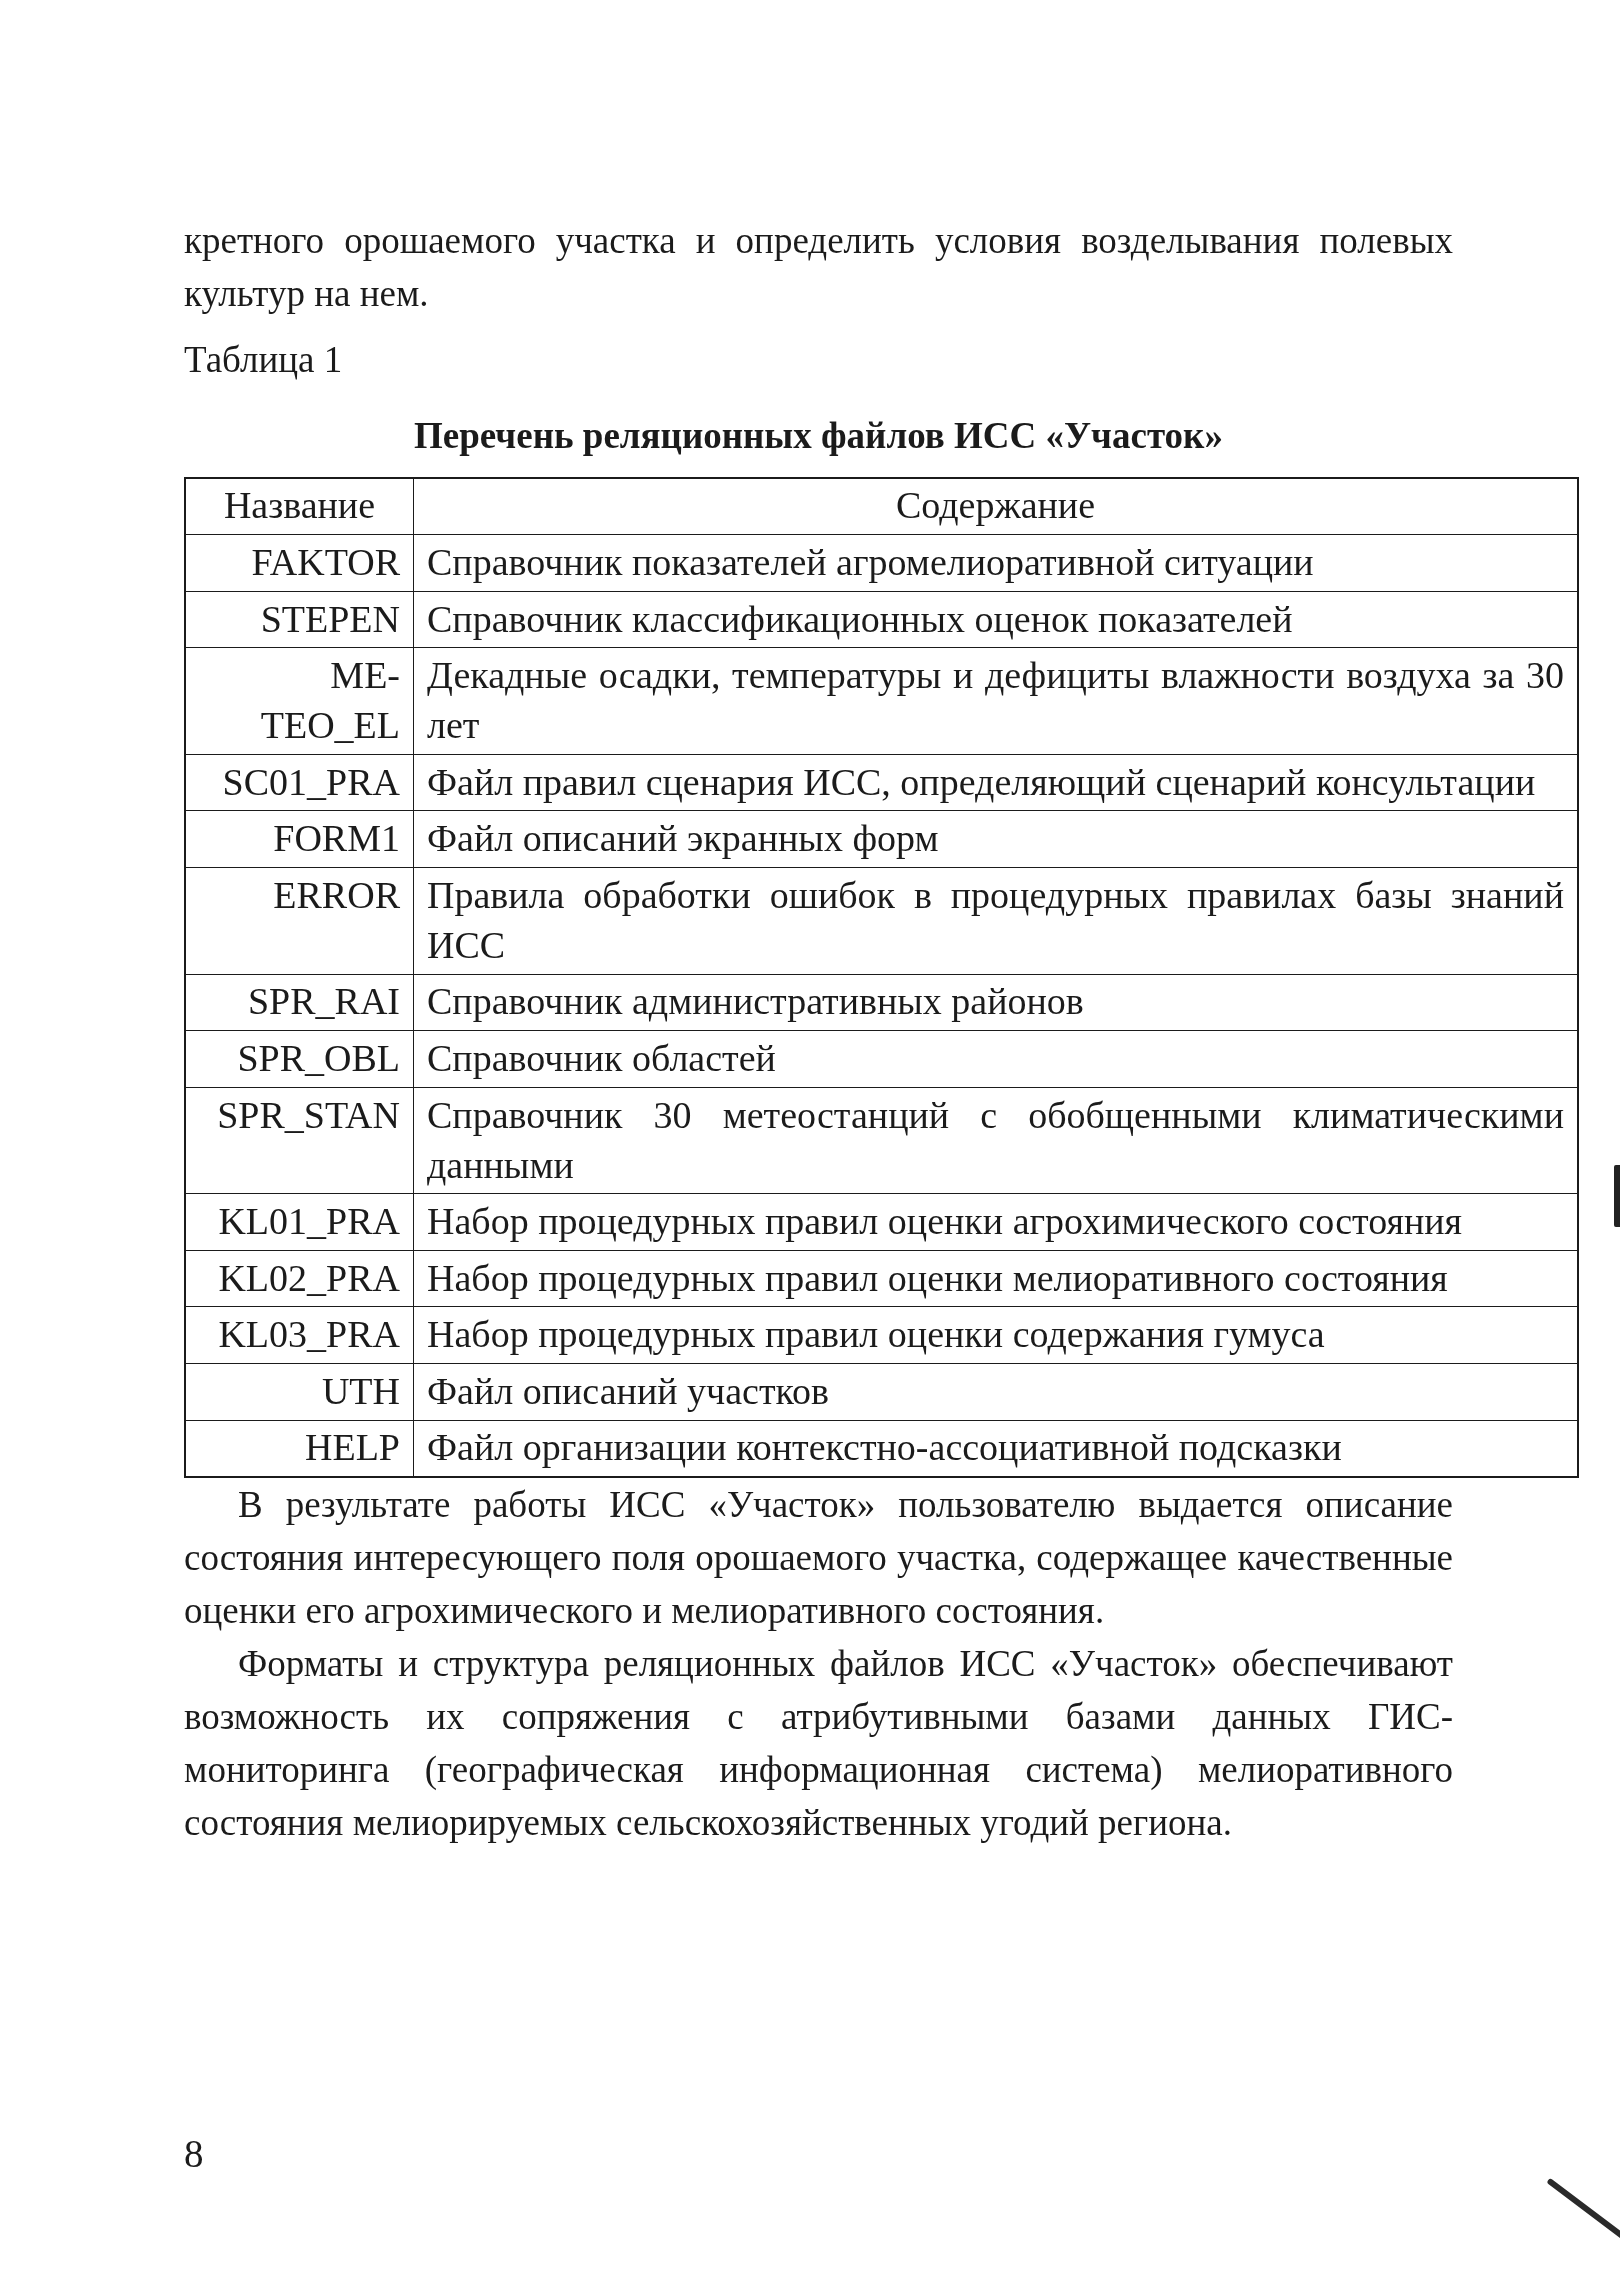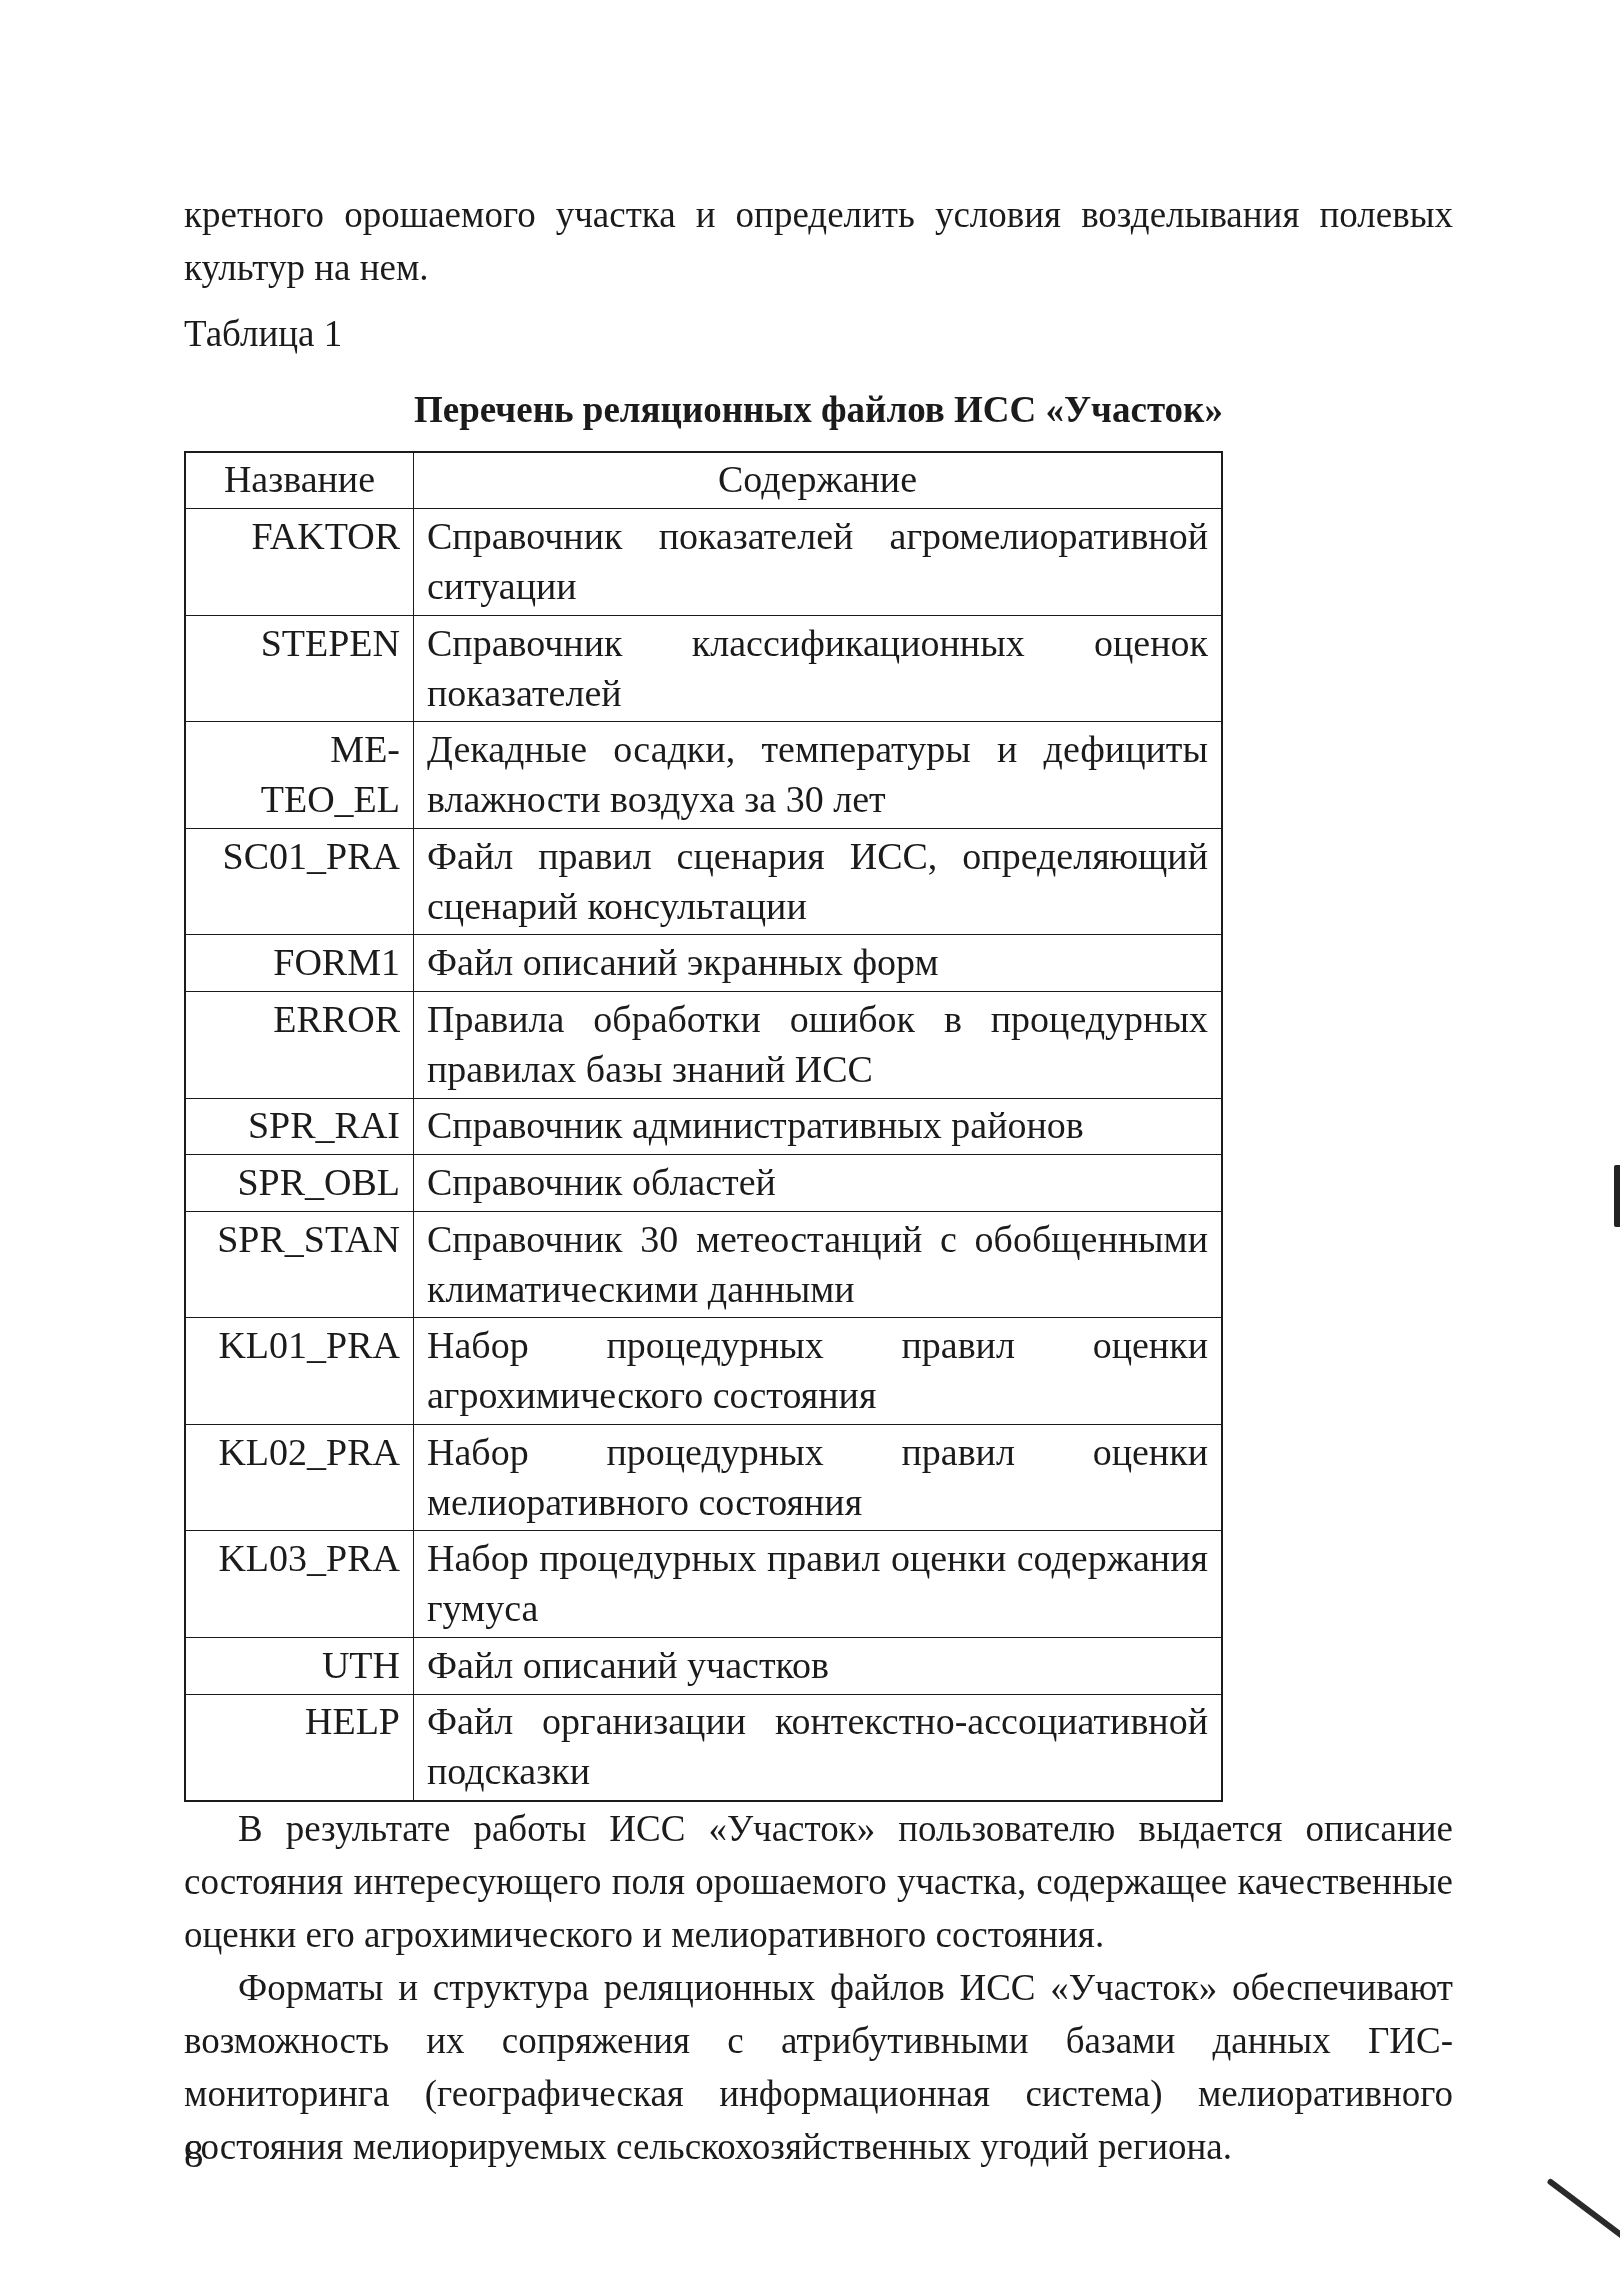--- a/index.html
+++ b/index.html
@@ -12,21 +12,21 @@
     width: 1621px;
     height: 2291px;
     background: #ffffff;
     overflow: hidden;
     font-family: "Liberation Serif", "DejaVu Serif", serif;
     color: #1b1b1b;
   }
   .content {
     position: absolute;
     left: 184px;
-    top: 188px;
+    top: 214px;
     width: 1269px;
   }
   .body-text {
     margin: 0;
     font-size: 37px;
     line-height: 53px;
     text-align: justify;
     text-indent: 54px;
   }
   .no-indent { text-indent: 0; }
@@ -39,21 +39,21 @@
   }
   .table-title {
     margin: 22.5px 0 0 0;
     font-size: 37px;
     line-height: 53px;
     font-weight: bold;
     text-align: center;
   }
   table.files-table {
     margin-top: 15px;
-    width: 1039px;
+    width: 1395px;
     border-collapse: collapse;
     border: 2.8px solid #1b1b1b;
     table-layout: fixed;
     font-size: 38px;
     line-height: 50px;
   }
   .files-table th, .files-table td {
     border: 1.9px solid #1b1b1b;
     vertical-align: top;
     padding: 1.9px 13px 3.7px 13px;

